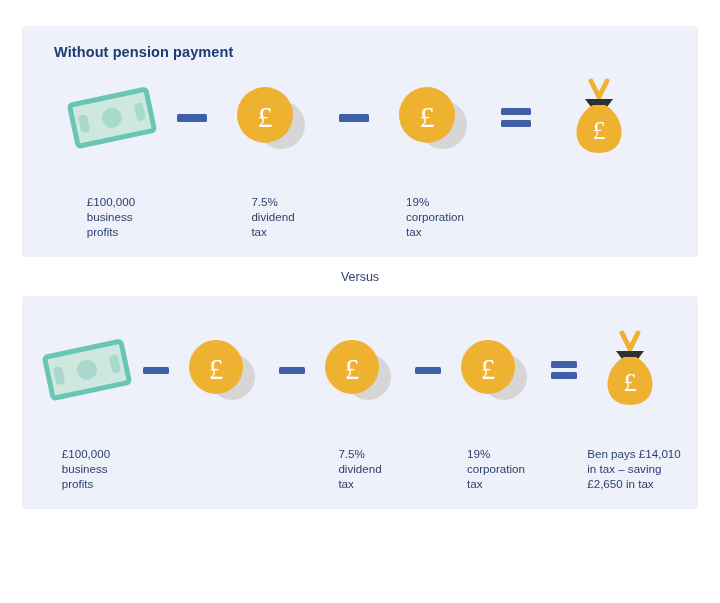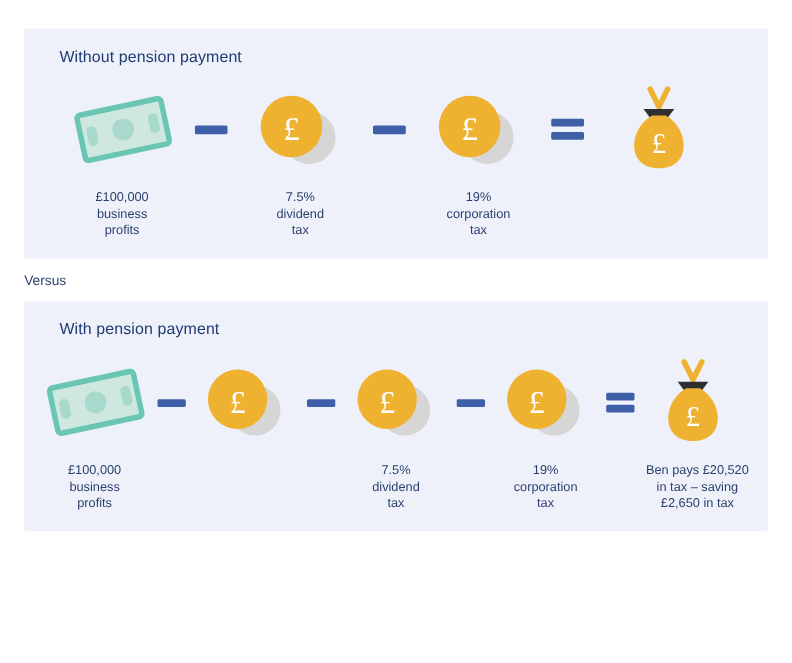--- a/index.html
+++ b/index.html
@@ -24,21 +24,21 @@
   }
 
   .panel {
     background: #eef1fa;
     border-radius: 2px;
     box-sizing: border-box;
     padding: 16px 18px 18px 18px;
   }
   .panel-title {
     font-size: 14.5px;
-    font-weight: normal;
+    font-weight: bold;
     color: #1f3b73;
     letter-spacing: 0.1px;
     margin: 2px 0 0 14px;
   }
 
   .row {
     display: flex;
     align-items: flex-start;
     justify-content: center;
     margin-top: 10px;
@@ -49,40 +49,40 @@
     flex-direction: column;
     align-items: center;
   }
   .art {
     height: 96px;
     display: flex;
     align-items: center;
     justify-content: center;
   }
   .caption {
-    text-align: center;
+    text-align: left;
     font-size: 11.6px;
     line-height: 15px;
     color: #2b3f6d;
-    margin-top: 6px;
+    margin-top: 28px;
     white-space: pre-line;
   }
 
   .op {
     display: flex;
     align-items: center;
     justify-content: center;
     height: 96px;
     width: 44px;
     flex: none;
   }
   .op svg { display: block; }
 
   .versus {
-    text-align: left;
+    text-align: center;
     font-size: 12.5px;
     color: #2b3f6d;
     padding: 13px 0 12px 0;
   }
 
   
   .w1 .cell { width: 118px; }
   .w2 .cell { width: 108px; }
   .w1 .cell.wide { width: 130px; }
   .w2 .cell.wide { width: 148px; }
@@ -169,21 +169,20 @@
           </svg>
         </div>
       </div>
 
     </div>
   </div>
 
   <div class="versus">Versus</div>
 
   <div class="panel">
-    <div class="panel-title">With pension payment</div>
 
     <div class="row w2">
 
       <div class="cell">
         <div class="art">
           <svg width="96" height="70" viewBox="0 0 96 70">
             <g transform="rotate(-12 48 35)">
               <rect x="10" y="14" width="78" height="42" rx="3" fill="#cfe8df"></rect>
               <rect x="10" y="14" width="78" height="42" rx="3" fill="none" stroke="#69c6b4" stroke-width="5"></rect>
               <circle cx="49" cy="35" r="10" fill="#a9d9cd"></circle>
@@ -260,21 +259,21 @@
 
       <div class="cell wide">
         <div class="art">
           <svg width="96" height="90" viewBox="0 0 96 90">
             <path d="M36 8 L44 24 L52 8" fill="none" stroke="#efb230" stroke-width="5" stroke-linecap="round"></path>
             <path d="M30 26 L58 26 L52 34 L36 34 Z" fill="#2f2f2f"></path>
             <path d="M38 32 C16 44 14 80 44 80 C74 80 72 44 50 32 Z" fill="#efb230"></path>
             <text x="44" y="66" text-anchor="middle" font-family="Liberation Serif, serif" font-size="26" fill="#ffffff">£</text>
           </svg>
         </div>
-        <div class="caption">Ben pays £20,520
+        <div class="caption">Ben pays £14,010
 in tax – saving
 £2,650 in tax</div>
       </div>
 
     </div>
   </div>
 
 </div>
 
 </body></html>

